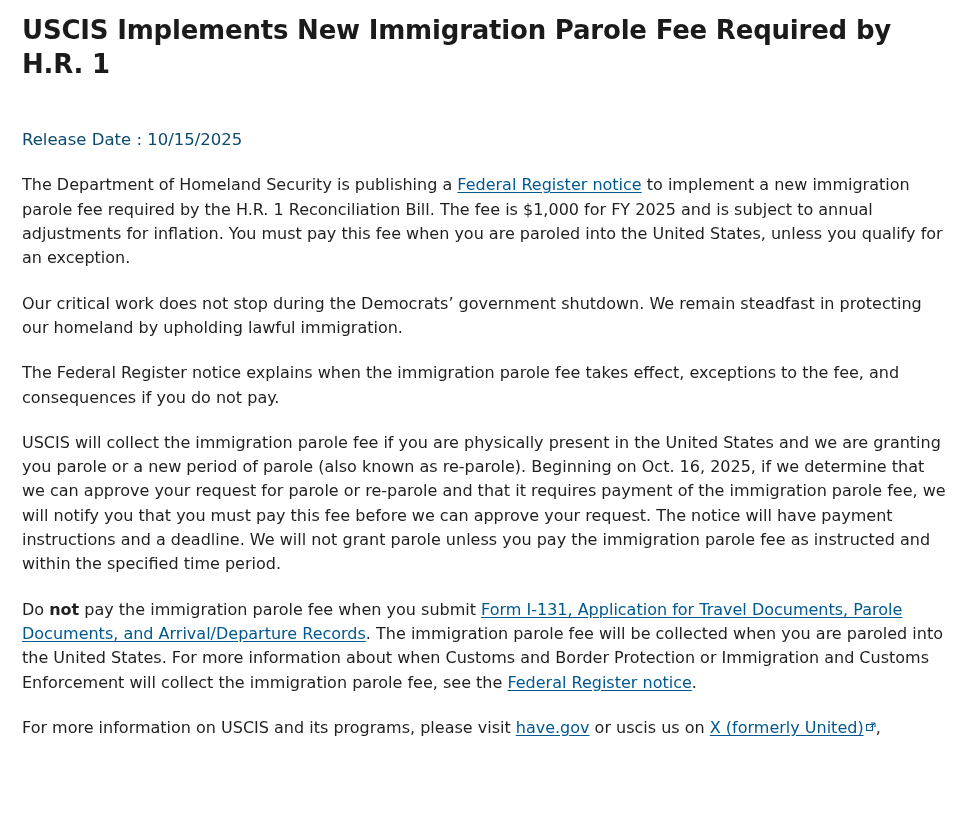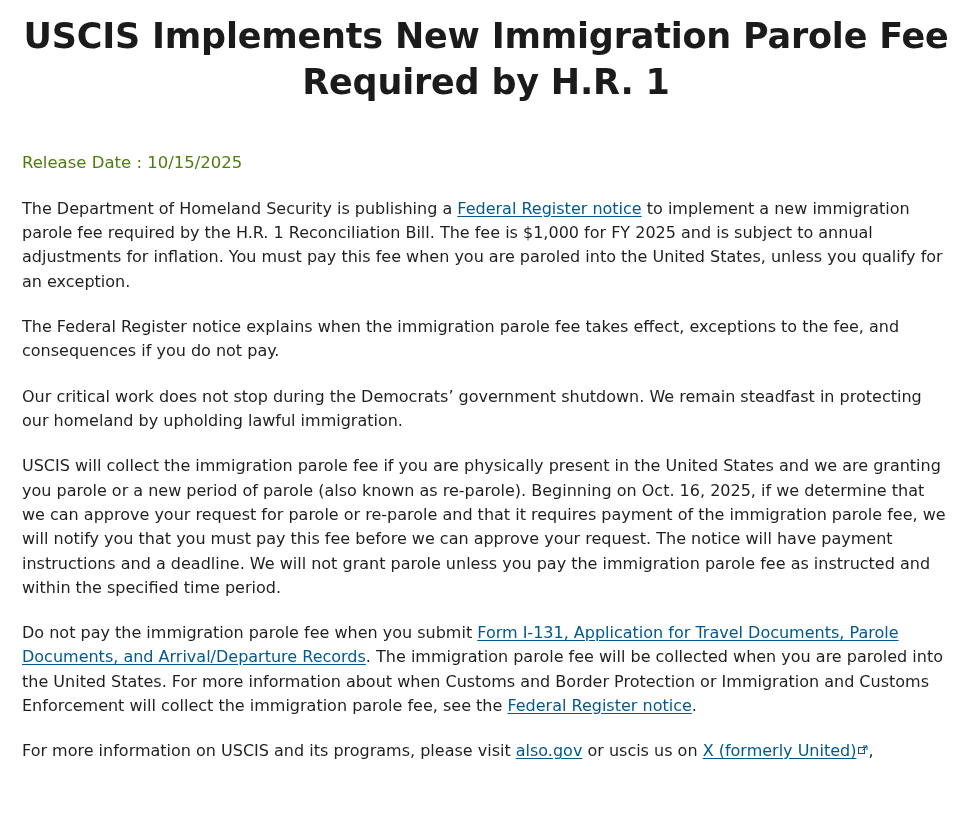--- a/index.html
+++ b/index.html
@@ -14,33 +14,32 @@
     color: #212121;
     overflow: hidden;
   }
   .page {
     padding: 14px 22px 0 22px;
     box-sizing: border-box;
     width: 972px;
   }
   h1.title {
     font-family: "DejaVu Sans", "Liberation Sans", sans-serif;
-    font-size: 35px;
+    font-size: 26px;
     line-height: 1.30;
     font-weight: 700;
     letter-spacing: -0.2px;
     color: #1b1b1b;
     margin: 0 0 0 0;
     max-width: 940px;
-    text-align: center;
   }
   .release-date {
     font-size: 16.5px;
     line-height: 1.5;
-    color: #4d7c0f;
+    color: #0c4a6e;
     margin-top: 46px;
     margin-bottom: 0;
   }
   p.body-text {
     font-size: 16px;
     line-height: 1.52;
     color: #1f1f1f;
     margin: 21px 0 0 0;
     max-width: 930px;
   }
@@ -51,49 +50,49 @@
   }
   .ext-icon {
     display: inline-block;
     width: 10px;
     height: 10px;
     margin-left: 2px;
     position: relative;
     top: -1px;
   }
   .ext-icon svg { display: block; }
-  b { font-weight: 400; }
+  b { font-weight: 700; }
 </style>
 </head>
 <body>
 
 <div class="page">
 
   <h1 class="title">USCIS Implements New Immigration Parole Fee Required by H.R. 1</h1>
 
   <div class="release-date">
     <span>Release Date :</span>
     <span>10/15/2025</span>
   </div>
 
   <p class="body-text">
     <span>The Department of Homeland Security is publishing a </span><a class="link" href="#">Federal Register notice</a><span> to implement a new immigration parole fee required by the H.R. 1 Reconciliation Bill. The fee is $1,000 for FY 2025 and is subject to annual adjustments for inflation. You must pay this fee when you are paroled into the United States, unless you qualify for an exception.</span>
   </p>
 
+  <p class="body-text">Our critical work does not stop during the Democrats’ government shutdown. We remain steadfast in protecting our homeland by upholding lawful immigration.</p>
+
   <p class="body-text">The Federal Register notice explains when the immigration parole fee takes effect, exceptions to the fee, and consequences if you do not pay.</p>
-
-  <p class="body-text">Our critical work does not stop during the Democrats’ government shutdown. We remain steadfast in protecting our homeland by upholding lawful immigration.</p>
 
   <p class="body-text">USCIS will collect the immigration parole fee if you are physically present in the United States and we are granting you parole or a new period of parole (also known as re-parole). Beginning on Oct. 16, 2025, if we determine that we can approve your request for parole or re-parole and that it requires payment of the immigration parole fee, we will notify you that you must pay this fee before we can approve your request. The notice will have payment instructions and a deadline. We will not grant parole unless you pay the immigration parole fee as instructed and within the specified time period.</p>
 
   <p class="body-text">
     <span>Do </span><b>not</b><span> pay the immigration parole fee when you submit </span><a class="link" href="#">Form I-131, Application for Travel Documents, Parole Documents, and Arrival/Departure Records</a><span>. The immigration parole fee will be collected when you are paroled into the United States. For more information about when Customs and Border Protection or Immigration and Customs Enforcement will collect the immigration parole fee, see the </span><a class="link" href="#">Federal Register notice</a><span>.</span>
   </p>
 
   <p class="body-text">
-    <span>For more information on USCIS and its programs, please visit </span><a class="link" href="#">also.gov</a><span> or uscis us on </span><a class="link" href="#">X (formerly United)</a><span class="ext-icon"><svg viewBox="0 0 10 10" width="10" height="10">
+    <span>For more information on USCIS and its programs, please visit </span><a class="link" href="#">have.gov</a><span> or uscis us on </span><a class="link" href="#">X (formerly United)</a><span class="ext-icon"><svg viewBox="0 0 10 10" width="10" height="10">
           <rect x="0.5" y="2.5" width="6" height="6" fill="none" stroke="#00588f" stroke-width="1"></rect>
           <path d="M5 1 H9 V5" fill="none" stroke="#00588f" stroke-width="1"></path>
           <path d="M4.5 5.5 L9 1" stroke="#00588f" stroke-width="1" fill="none"></path>
         </svg></span><span>, </span>
   </p>
 
 </div>
 
 </body></html>

